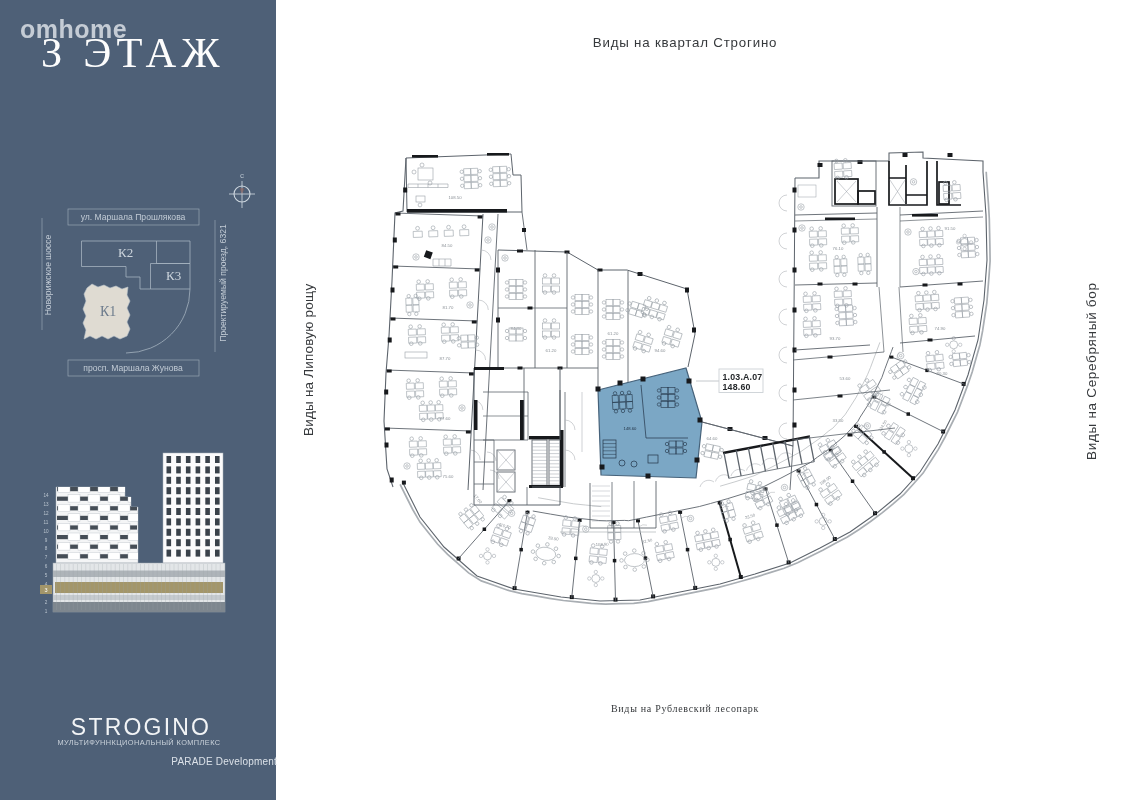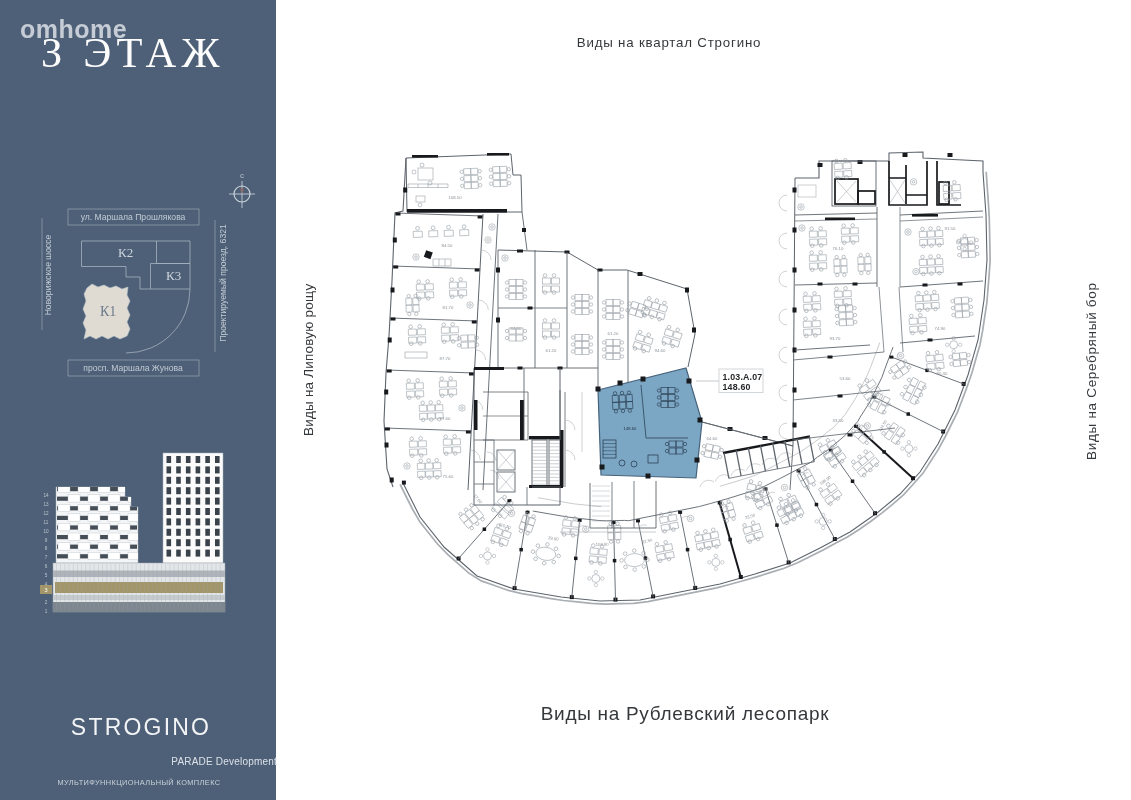--- a/index.html
+++ b/index.html
@@ -234,26 +234,26 @@
       <text x="16" y="161.0">4</text>
       <text x="16" y="178.8">2</text>
       <text x="16" y="187.7">1</text>
   </g>
 
   <rect x="10" y="160" width="12" height="9" fill="#a3966a"></rect>
   <text x="16" y="167" fill="#ffffff" font-size="5.5" text-anchor="middle">3</text>
 </svg>
 
 <div class="abs" style="left:3px;top:714px;width:276px;text-align:center;color:#f2f4f6;font-size:23px;letter-spacing:2.2px;">STROGINO</div>
-<div class="abs" style="left:1px;top:738px;width:276px;text-align:center;color:#c9d1da;font-size:7.4px;letter-spacing:0.4px;margin-top:40px;">МУЛЬТИФУННКЦИОНАЛЬНЫЙ КОМПЛЕКС</div>
+<div class="abs" style="left:1px;top:738px;width:276px;text-align:center;color:#c9d1da;font-size:7.4px;letter-spacing:0.4px;">МУЛЬТИФУННКЦИОНАЛЬНЫЙ КОМПЛЕКС</div>
 <div class="abs" style="left:1px;top:756px;width:276px;text-align:right;color:#dbe1e8;font-size:10px;letter-spacing:0.2px;">PARADE Development</div>
 
-<div class="abs" style="left:484px;top:35px;width:370px;text-align:center;color:#36393c;font-size:13.3px;letter-spacing:0.8px;">Виды на квартал Строгино</div>
-
-<div class="abs" style="left:500px;top:703px;width:370px;text-align:center;color:#36393c;font-size:19px;letter-spacing:0.7px;">Виды на Рублевский лесопарк</div>
+<div class="abs" style="left:500px;top:35px;width:370px;text-align:center;color:#36393c;font-size:13.3px;letter-spacing:0.8px;">Виды на квартал Строгино</div>
+
+<div class="abs" style="left:500px;top:703px;width:370px;text-align:center;color:#36393c;font-size:10px;letter-spacing:0.7px;font-family:Liberation Serif, serif;">Виды на Рублевский лесопарк</div>
 
 <div class="abs" style="left:301px;top:266px;color:#36393c;font-size:13.5px;letter-spacing:0.2px;transform-origin:0 0;transform:rotate(-90deg) translateX(-170px);white-space:nowrap;">Виды на Липовую рощу</div>
 
 <div class="abs" style="left:1084px;top:285px;color:#36393c;font-size:13.5px;letter-spacing:0.7px;transform-origin:0 0;transform:rotate(-90deg) translateX(-175px);white-space:nowrap;">Виды на Серебряный бор</div>
 
 <svg id="plan" class="abs" style="left:0;top:0;" width="1131" height="800" viewBox="0 0 1131 800">
 
 <polyline points="400.1,484.4 406.4,497.0 412.7,509.5 420.0,522.1 428.7,533.0 437.5,544.0 447.6,554.4 458.1,563.6 468.6,572.9 481.3,580.9 494.5,585.5 507.7,590.2 521.8,593.6 535.6,595.9 549.4,598.3 563.4,600.5 577.3,601.9 591.3,603.3 605.6,604.1 619.6,603.7 633.6,603.4 648.0,601.7 661.7,598.9 675.5,596.2 689.2,593.4 702.9,590.7 716.6,587.9 730.4,584.3 743.9,580.5 757.4,576.6 770.8,572.4 784.1,568.2 797.6,562.8 810.1,556.5 822.7,550.2 835.0,543.6 847.4,537.0 859.5,529.3 870.9,521.2 882.4,512.7 893.1,503.8 904.0,494.3 913.4,484.0 923.1,473.1 930.7,461.3 938.2,449.6 945.1,437.0 951.3,424.5 957.6,411.9 962.7,398.5 967.6,385.4 972.2,371.9 976.0,358.5 979.9,345.0 982.6,330.9 984.7,317.0 986.8,303.2 988.0,289.0 989.1,275.1 990.1,261.1 989.9,246.8 989.6,232.8 989.3,218.8 988.5,204.7 987.5,190.7 986.5,176.7 986.2,171.8" fill="none" stroke="#a9aeb3" stroke-width="1.7"></polyline>
 
 <polyline points="403.0,483.0 420.0,517.0 444.0,547.0 477.0,576.0 514.0,589.0 561.0,597.0 600.0,601.0 640.0,600.0 680.0,592.0 720.0,584.0 755.0,574.0 790.0,563.0 820.0,548.0 850.0,532.0 877.0,513.0 900.0,494.0 920.0,472.0 938.0,444.0 955.0,410.0 968.0,375.0 978.0,340.0 984.0,300.0 987.0,260.0 986.0,215.0 983.0,172.0" fill="none" stroke="#5d646c" stroke-width="1.1"></polyline>

